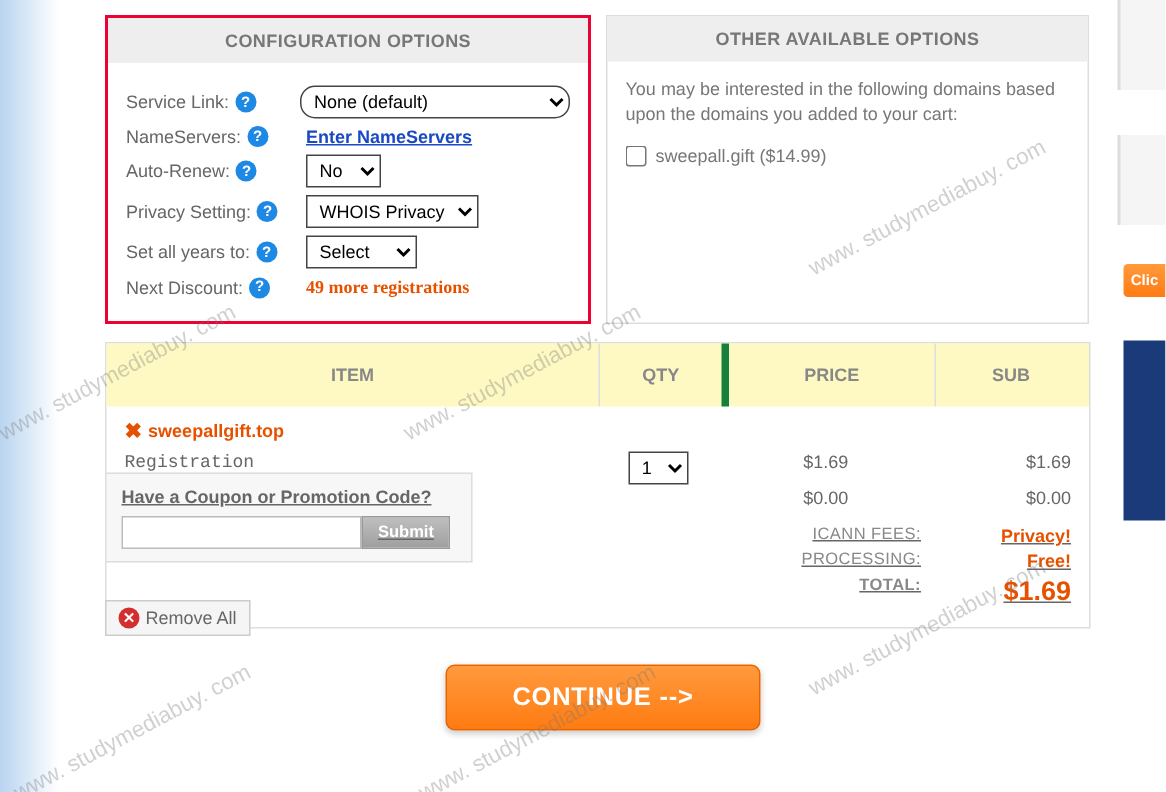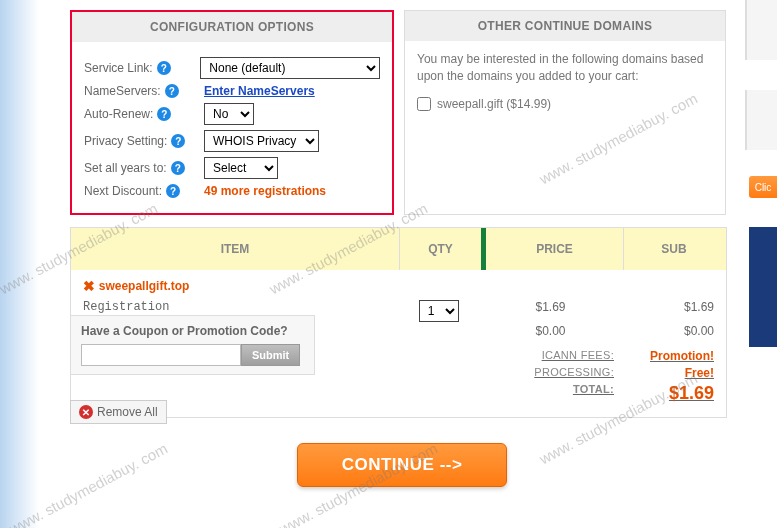--- a/index.html
+++ b/index.html
@@ -8,26 +8,26 @@
 .row1 { display: flex; gap: 10px; }
 .panel { border: 1px solid #ddd; background: #fff; }
 .panel.config { width: 324px; border: 2px solid #e03; }
 .panel.other { width: 322px; }
 .panel-header { background: #eee; text-align: center; font-weight: bold; color: #777; padding: 8px 0; font-size: 12px; letter-spacing: .3px; }
 .panel-body { padding: 10px 12px; }
 .cfg-row { display: flex; align-items: center; margin: 5px 0; }
 .cfg-label { width: 120px; color: #666; display: flex; align-items: center; gap: 4px; }
 .help { display: inline-flex; width: 14px; height: 14px; border-radius: 50%; background: #1e88e5; color: #fff; font-size: 10px; align-items: center; justify-content: center; font-weight: bold; }
 select { font-size: 12px; padding: 2px 4px; border: 1px solid #444; background: #fff; }
-.sel-wide { width: 185px; }
+.sel-wide { width: 185px; border-radius: 10px; }
 .sel-med { width: 115px; }
 .sel-sm { width: 50px; }
 .sel-sm2 { width: 74px; }
 .link-blue { color: #1a49c4; text-decoration: underline; cursor: pointer; font-weight: bold; }
-.orange { color: #e65100; font-weight: bold; }
+.orange { color: #e65100; font-weight: bold; font-family: Liberation Serif, serif; }
 .other-text { color: #777; margin-bottom: 12px; line-height: 1.4; }
 .chk-row { display: flex; align-items: center; gap: 6px; color: #777; }
 .chk-row input { width: 14px; height: 14px; }
 
 .cart { margin-top: 12px; width: 657px; border: 1px solid #ddd; }
 .cart-head { display: flex; background: #fef9c3; font-weight: bold; color: #888; }
 .ch { padding: 14px 0; text-align: center; }
 .ch.item { width: 328px; }
 .ch.qty { width: 82px; border-left: 1px solid #ddd; }
 .ch.price { width: 142px; border-left: 5px solid #15803d; }
@@ -41,34 +41,34 @@
 .line .c3 { width: 142px; text-align: center; }
 .line .c4 { width: 93px; text-align: right; }
 .totals { padding: 6px 12px 10px; }
 .trow { display: flex; justify-content: flex-end; margin: 3px 0; text-decoration: underline; }
 .trow .tl { width: 130px; text-align: right; color: #888; font-size: 11px; letter-spacing: .3px; }
 .trow .tv { width: 100px; text-align: right; }
 .included { color: #e65100; font-weight: bold; }
 .free { color: #e65100; font-weight: bold; }
 .total-val { color: #e65100; font-weight: bold; font-size: 18px; }
 
-.coupon { position: absolute; left: 70px; top: 315px; width: 245px; border: 1px solid #ddd; background: #f7f7f7; padding: 8px 10px; }
+.coupon { position: absolute; left: 70px; top: 315px; width: 245px; border: 1px solid #ddd; background: #f7f7f7; padding: 8px 10px; text-decoration: underline; }
 .coupon-text { color: #666; font-weight: bold; margin-bottom: 6px; font-size: 12px; }
 .coupon-row { display: flex; }
 .coupon input[type=text] { width: 160px; height: 22px; border: 1px solid #bbb; }
 .submit-btn { background: linear-gradient(#bfbfbf,#9f9f9f); border: 1px solid #999; color: #fff; font-weight: bold; padding: 3px 10px; font-size: 11px; cursor: pointer; }
 
 .remove-all { position: absolute; left: 70px; top: 400px; border: 1px solid #ccc; background: #f5f5f5; padding: 4px 8px; color: #666; display: inline-flex; align-items: center; gap: 4px; cursor: pointer; }
 .red-circle { display: inline-flex; width: 14px; height: 14px; border-radius: 50%; background: #d32f2f; color: #fff; font-size: 10px; align-items: center; justify-content: center; font-weight: bold; }
 
 .continue { position: absolute; left: 297px; top: 443px; width: 210px; height: 44px; background: linear-gradient(#ff9a3d,#ff7b12); border: 1px solid #e56400; border-radius: 6px; color: #fff; font-weight: bold; font-size: 17px; letter-spacing: .5px; cursor: pointer; box-shadow: 0 2px 4px rgba(0,0,0,.2); }
 
 .side { position: absolute; right: 0; top: 0; width: 32px; height: 528px; }
 .side-box { height: 60px; margin-bottom: 20px; border-left: 2px solid #ddd; background: #f5f5f5; }
-.side-orange { position: absolute; right: 0; top: 176px; width: 28px; height: 22px; background: linear-gradient(#ff9a3d,#ff7b12); color: #fff; font-size: 10px; font-weight: normal; display: flex; align-items: center; justify-content: center; border-radius: 3px 0 0 3px; }
+.side-orange { position: absolute; right: 0; top: 176px; width: 28px; height: 22px; background: linear-gradient(#ff9a3d,#ff7b12); color: #fff; font-size: 10px; font-weight: bold; display: flex; align-items: center; justify-content: center; border-radius: 3px 0 0 3px; }
 .side-blue { position: absolute; right: 0; top: 227px; width: 28px; height: 120px; background: #1a3a7a; }
 
 .wm { position: absolute; color: rgba(120,120,120,.35); font-size: 15px; transform: rotate(-28deg); pointer-events: none; }
 </style>
 </head>
 <body>
 
 <div class="content">
   <div class="row1">
     <div class="panel config">
@@ -113,21 +113,21 @@
           <div class="cfg-label">
               <span>Next Discount:</span>
               <span class="help">?</span>
             </div>
           <span class="orange">49 more registrations</span>
         </div>
       </div>
     </div>
 
     <div class="panel other">
-      <div class="panel-header">OTHER CONTINUE DOMAINS</div>
+      <div class="panel-header">OTHER AVAILABLE OPTIONS</div>
       <div class="panel-body">
         <div class="other-text">You may be interested in the following domains based upon the domains you added to your cart:</div>
         <div class="chk-row">
           <input type="checkbox" style="">
           <span>sweepall.gift ($14.99)</span>
         </div>
       </div>
     </div>
   </div>
 
@@ -152,21 +152,21 @@
       <div class="line">
         <div class="c1">WHOIS Privacy</div>
         <div class="c2"></div>
         <div class="c3">$0.00</div>
         <div class="c4">$0.00</div>
       </div>
     </div>
     <div class="totals">
       <div class="trow">
           <div class="tl">ICANN FEES:</div>
-          <div class="tv included">Promotion!</div>
+          <div class="tv included">Privacy!</div>
         </div>
       <div class="trow">
           <div class="tl">PROCESSING:</div>
           <div class="tv free">Free!</div>
         </div>
       <div class="trow">
           <div class="tl" style="font-weight:bold">TOTAL:</div>
           <div class="tv total-val">$1.69</div>
         </div>
     </div>

